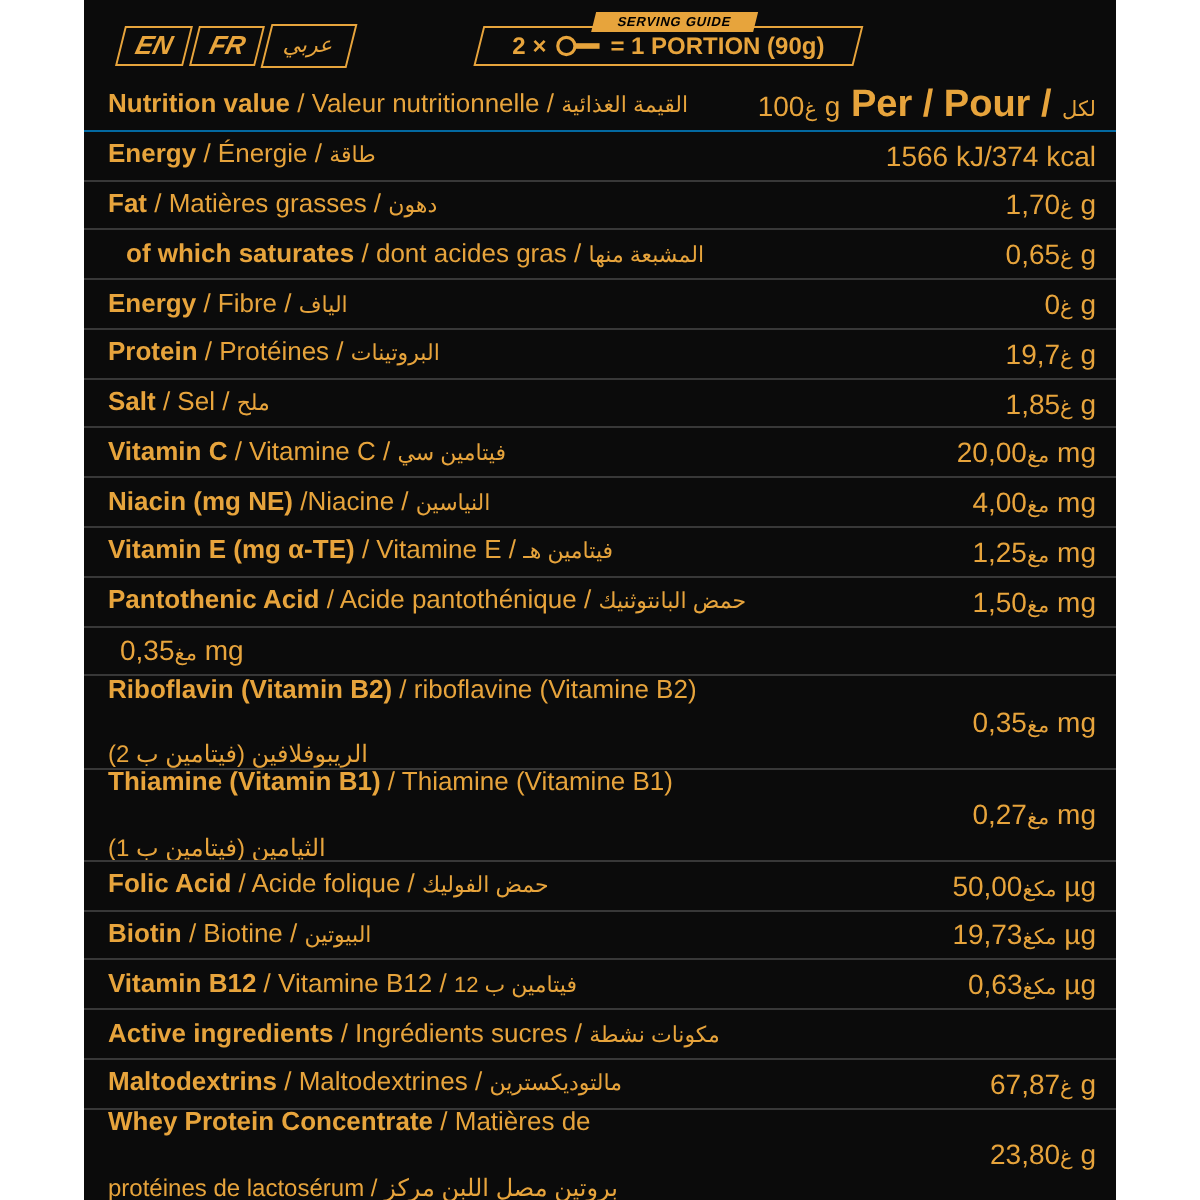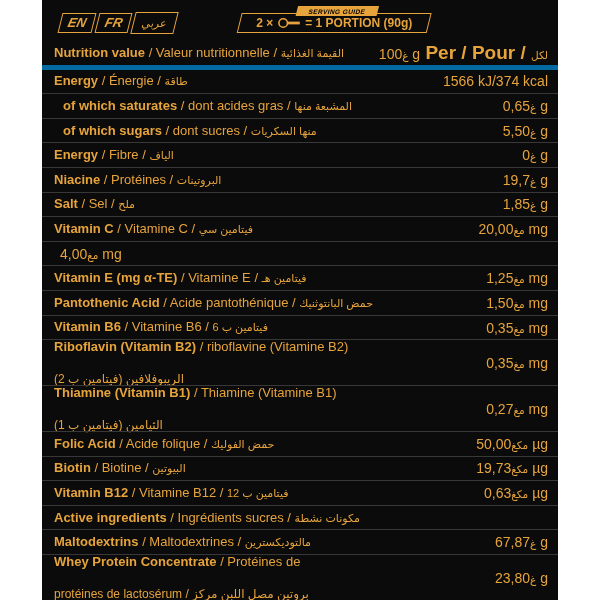--- a/index.html
+++ b/index.html
@@ -39,21 +39,21 @@
     font-weight:bold;font-size:12px;white-space:nowrap;color:#e7a43c;
   }
   
   .rows{flex:1;display:flex;flex-direction:column;min-height:0;}
   .row{
     flex:1 1 0;min-height:0;display:flex;justify-content:space-between;
     align-items:center;padding:0 10px 0 12px;
     border-top:1px solid #383838;box-sizing:border-box;
   }
   .row.first{border-top:none;}
-  .row.header-row{border-bottom:5px solid #0369a1;border-top:none;}
+  .row.header-row{border-bottom:1px solid #0369a1;border-top:none;}
   .row.header-row + .row{border-top:none;gap:24px;}
   .row.double{flex:1.9 1 0;}
   .lbl{font-size:13px;line-height:1.08;min-width:0;}
   .lbl.indent{padding-left:9px;}
   .en{font-weight:bold;}
   .fr{font-weight:normal;}
   .ar{font-size:11px;}
   .line2{display:block;font-size:12px;margin-top:19px;}
   .val{white-space:nowrap;font-size:14px;font-weight:normal;padding-left:6px;}
   .v-ar{font-size:10.5px;}
@@ -97,55 +97,55 @@
   <div class="row">
     <div class="lbl">
       <span class="en">Energy</span><span class="fr"> / Énergie / </span><span class="ar">طاقة</span>
       
     </div>
     <div class="val">
       <span class="v-ar"></span><span class="v-num">1566 kJ/374 kcal</span>
     </div>
   </div>
 
+  <div class="row">
+    <div class="lbl">
+      <span class="en">Fat</span><span class="fr"> / Matières grasses / </span><span class="ar">دهون</span>
+      
+    </div>
+    <div class="val">
+      <span class="v-ar">غ</span><span class="v-num">1,70 g</span>
+    </div>
+  </div>
 
   <div class="row">
     <div class="lbl indent">
       <span class="en">of which saturates</span><span class="fr"> / dont acides gras / </span><span class="ar">المشبعة منها</span>
       
     </div>
     <div class="val">
       <span class="v-ar">غ</span><span class="v-num">0,65 g</span>
     </div>
   </div>
 
 
-  <div class="row">
-    <div class="lbl indent">
-      <span class="en">of which sugars</span><span class="fr"> / dont sucres / </span><span class="ar">منها السكريات</span>
-      
-    </div>
-    <div class="val">
-      <span class="v-ar">غ</span><span class="v-num">5,50 g</span>
-    </div>
-  </div>
 
   <div class="row">
     <div class="lbl">
       <span class="en">Energy</span><span class="fr"> / Fibre / </span><span class="ar">الياف</span>
       
     </div>
     <div class="val">
       <span class="v-ar">غ</span><span class="v-num">0 g</span>
     </div>
   </div>
 
   <div class="row">
     <div class="lbl">
-      <span class="en">Niacine</span><span class="fr"> / Protéines / </span><span class="ar">البروتينات</span>
+      <span class="en">Protein</span><span class="fr"> / Protéines / </span><span class="ar">البروتينات</span>
       
     </div>
     <div class="val">
       <span class="v-ar">غ</span><span class="v-num">19,7 g</span>
     </div>
   </div>
 
   <div class="row">
     <div class="lbl">
       <span class="en">Salt</span><span class="fr"> / Sel / </span><span class="ar">ملح</span>
@@ -160,20 +160,24 @@
     <div class="lbl">
       <span class="en">Vitamin C</span><span class="fr"> / Vitamine C / </span><span class="ar">فيتامين سي</span>
       
     </div>
     <div class="val">
       <span class="v-ar">مغ</span><span class="v-num">20,00 mg</span>
     </div>
   </div>
 
   <div class="row">
+    <div class="lbl">
+      <span class="en">Niacin (mg NE)</span><span class="fr"> /Niacine / </span><span class="ar">النياسين</span>
+      
+    </div>
     <div class="val">
       <span class="v-ar">مغ</span><span class="v-num">4,00 mg</span>
     </div>
   </div>
 
   <div class="row">
     <div class="lbl">
       <span class="en">Vitamin E (mg α-TE)</span><span class="fr"> / Vitamine E / </span><span class="ar">فيتامين هـ</span>
       
     </div>
@@ -186,24 +190,20 @@
     <div class="lbl">
       <span class="en">Pantothenic Acid</span><span class="fr"> / Acide pantothénique / </span><span class="ar">حمض البانتوثنيك</span>
       
     </div>
     <div class="val">
       <span class="v-ar">مغ</span><span class="v-num">1,50 mg</span>
     </div>
   </div>
 
   <div class="row">
-    <div class="lbl">
-      <span class="en">Vitamin B6</span><span class="fr"> / Vitamine B6 / </span><span class="ar">فيتامين ب 6</span>
-      
-    </div>
     <div class="val">
       <span class="v-ar">مغ</span><span class="v-num">0,35 mg</span>
     </div>
   </div>
 
   <div class="row double">
     <div class="lbl">
       <span class="en">Riboflavin (Vitamin B2)</span><span class="fr"> / riboflavine (Vitamine B2)</span><span class="ar"></span>
       <span class="line2">الريبوفلافين (فيتامين ب 2)</span>
     </div>
@@ -265,21 +265,21 @@
       <span class="en">Maltodextrins</span><span class="fr"> / Maltodextrines / </span><span class="ar">مالتوديكسترين</span>
       
     </div>
     <div class="val">
       <span class="v-ar">غ</span><span class="v-num">67,87 g</span>
     </div>
   </div>
 
   <div class="row double">
     <div class="lbl">
-      <span class="en">Whey Protein Concentrate</span><span class="fr"> / Protéines de</span><span class="ar"></span>
+      <span class="en">Whey Protein Concentrate</span><span class="fr"> / Matières de</span><span class="ar"></span>
       <span class="line2">protéines de  lactosérum / بروتين مصل اللبن مركز</span>
     </div>
     <div class="val">
       <span class="v-ar">غ</span><span class="v-num">23,80 g</span>
     </div>
   </div>
 </div>
 </div>
 
 </body></html>

